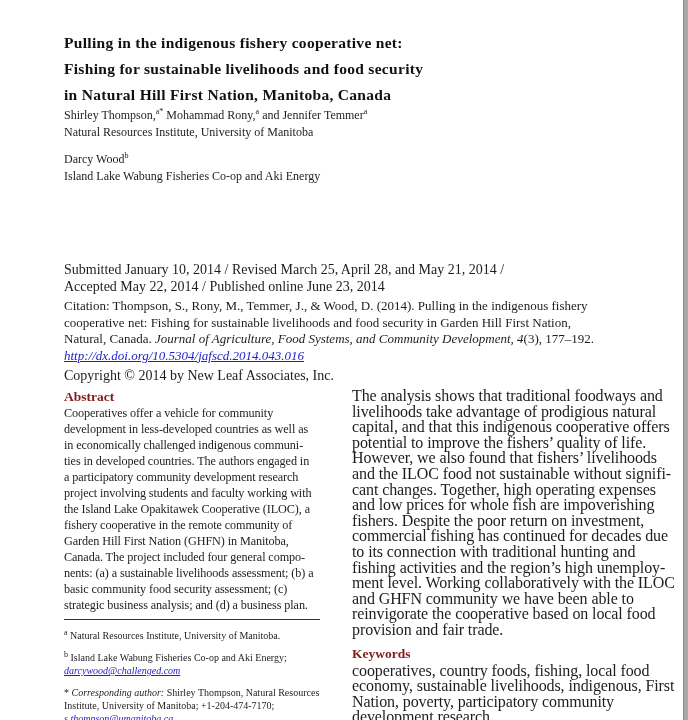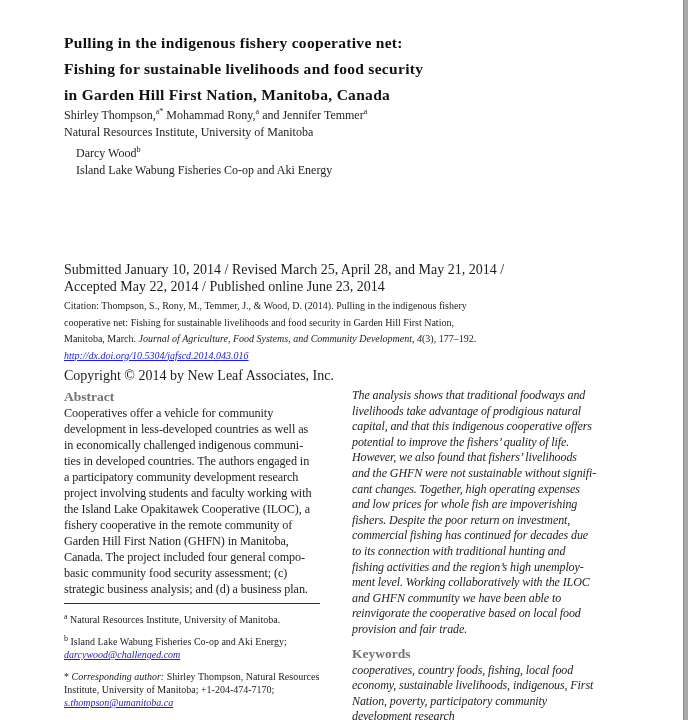--- a/index.html
+++ b/index.html
@@ -20,36 +20,36 @@
 
   .content { position:absolute; left:64px; top:0; width:566px; }
 
   .title {
     position:absolute; top:30px; left:0;
     font-size:15.5px; font-weight:bold; line-height:26px; letter-spacing:.3px;
     color:#111;
   }
 
   .byline-1 { position:absolute; top:107px; left:0; font-size:12px; line-height:17px; }
-  .byline-2 { position:absolute; top:145px; left:0; font-size:12px; line-height:17px;margin-left:12px; }
+  .byline-2 { position:absolute; top:151px; left:0; font-size:12px; line-height:17px; }
   sup.fnmark { font-size:8px; vertical-align:super; line-height:0; }
 
   .history { position:absolute; top:262px; left:0; font-size:14px; line-height:16.5px; }
-  .citation { position:absolute; top:298px; left:0; font-size:10px; line-height:16.5px; }
+  .citation { position:absolute; top:298px; left:0; font-size:13px; line-height:16.5px; }
   .copyright { position:absolute; top:368px; left:0; font-size:14px; line-height:16px; }
 
   .columns {
     position:absolute; top:388px; left:0; width:566px;
     display:flex; gap:16px; align-items:flex-start;
   }
   .col { width:272px; flex:0 0 272px; }
 
-  .col-heading { font-size:13.5px; font-weight:bold; line-height:17px; color:#737373; }
+  .col-heading { font-size:13.5px; font-weight:bold; line-height:17px; color:#7f1d1d; }
   .bodytext { font-size:12.2px; line-height:16px; letter-spacing:-.1px; }
-  .bodytext-r { font-size:12px; line-height:15.6px; letter-spacing:-.1px;font-style:italic; }
+  .bodytext-r { font-size:16px; line-height:15.6px; letter-spacing:-.1px; }
   .line { white-space:nowrap; }
 
   .fn-rule { border:0; border-top:1px solid #333; width:256px; margin:6px 0 0 0; }
   .footnotes { margin-top:9px; font-size:10px; line-height:13px; }
   .footnote { margin-bottom:9px; }
 
   .keywords-block { margin-top:7px; }
   .kw-lines { margin-top:1px; }
 
   em { font-style:italic; }
@@ -60,21 +60,21 @@
 
 <div class="page">
 
   <div class="scrollbar"></div>
 
   <div class="content">
 
     <h1 class="title">
         <div class="line">Pulling in the indigenous fishery cooperative net:</div>
         <div class="line">Fishing for sustainable livelihoods and food security</div>
-        <div class="line">in Garden Hill First Nation, Manitoba, Canada</div>
+        <div class="line">in Natural Hill First Nation, Manitoba, Canada</div>
       </h1>
 
     <div class="byline-1">
       <div class="line">
         <span>Shirley Thompson,</span><sup class="fnmark">a*</sup><span> Mohammad Rony,</span><sup class="fnmark">a</sup><span> and Jennifer Temmer</span><sup class="fnmark">a</sup>
       </div>
       <div class="line">Natural Resources Institute, University of Manitoba</div>
     </div>
 
     <div class="byline-2">
@@ -86,21 +86,21 @@
 
     <div class="history">
       <div class="line">Submitted January 10, 2014 / Revised March 25, April 28, and May 21, 2014 /</div>
       <div class="line">Accepted May 22, 2014 / Published online June 23, 2014</div>
     </div>
 
     <div class="citation">
       <div class="line">Citation: Thompson, S., Rony, M., Temmer, J., &amp; Wood, D. (2014). Pulling in the indigenous fishery</div>
       <div class="line">cooperative net: Fishing for sustainable livelihoods and food security in Garden Hill First Nation,</div>
       <div class="line">
-        <span>Manitoba, March. </span><em>Journal of Agriculture, Food Systems, and Community Development, 4</em><span>(3), 177–192.</span>
+        <span>Natural, Canada. </span><em>Journal of Agriculture, Food Systems, and Community Development, 4</em><span>(3), 177–192.</span>
       </div>
       <div class="line">
         <a class="link" href="#">http://dx.doi.org/10.5304/jafscd.2014.043.016</a>
       </div>
     </div>
 
     <div class="copyright line">Copyright © 2014 by New Leaf Associates, Inc.</div>
 
     <div class="columns">
 
@@ -110,20 +110,21 @@
             <div class="line">Cooperatives offer a vehicle for community</div>
             <div class="line">development in less-developed countries as well as</div>
             <div class="line">in economically challenged indigenous communi-</div>
             <div class="line">ties in developed countries. The authors engaged in</div>
             <div class="line">a participatory community development research</div>
             <div class="line">project involving students and faculty working with</div>
             <div class="line">the Island Lake Opakitawek Cooperative (ILOC), a</div>
             <div class="line">fishery cooperative in the remote community of</div>
             <div class="line">Garden Hill First Nation (GHFN) in Manitoba,</div>
             <div class="line">Canada. The project included four general compo-</div>
+            <div class="line">nents: (a) a sustainable livelihoods assessment; (b) a</div>
             <div class="line">basic community food security assessment; (c)</div>
             <div class="line">strategic business analysis; and (d) a business plan.</div>
           </div>
 
         <hr class="fn-rule">
 
         <div class="footnotes">
           <div class="footnote">
             <sup class="fnmark">a</sup><span> Natural Resources Institute, University of Manitoba.</span>
           </div>
@@ -147,21 +148,21 @@
         </div>
       </div>
 
       <div class="col">
         <div class="bodytext-r">
             <div class="line">The analysis shows that traditional foodways and</div>
             <div class="line">livelihoods take advantage of prodigious natural</div>
             <div class="line">capital, and that this indigenous cooperative offers</div>
             <div class="line">potential to improve the fishers’ quality of life.</div>
             <div class="line">However, we also found that fishers’ livelihoods</div>
-            <div class="line">and the GHFN were not sustainable without signifi-</div>
+            <div class="line">and the ILOC food not sustainable without signifi-</div>
             <div class="line">cant changes. Together, high operating expenses</div>
             <div class="line">and low prices for whole fish are impoverishing</div>
             <div class="line">fishers. Despite the poor return on investment,</div>
             <div class="line">commercial fishing has continued for decades due</div>
             <div class="line">to its connection with traditional hunting and</div>
             <div class="line">fishing activities and the region’s high unemploy-</div>
             <div class="line">ment level. Working collaboratively with the ILOC</div>
             <div class="line">and GHFN community we have been able to</div>
             <div class="line">reinvigorate the cooperative based on local food</div>
             <div class="line">provision and fair trade.</div>

